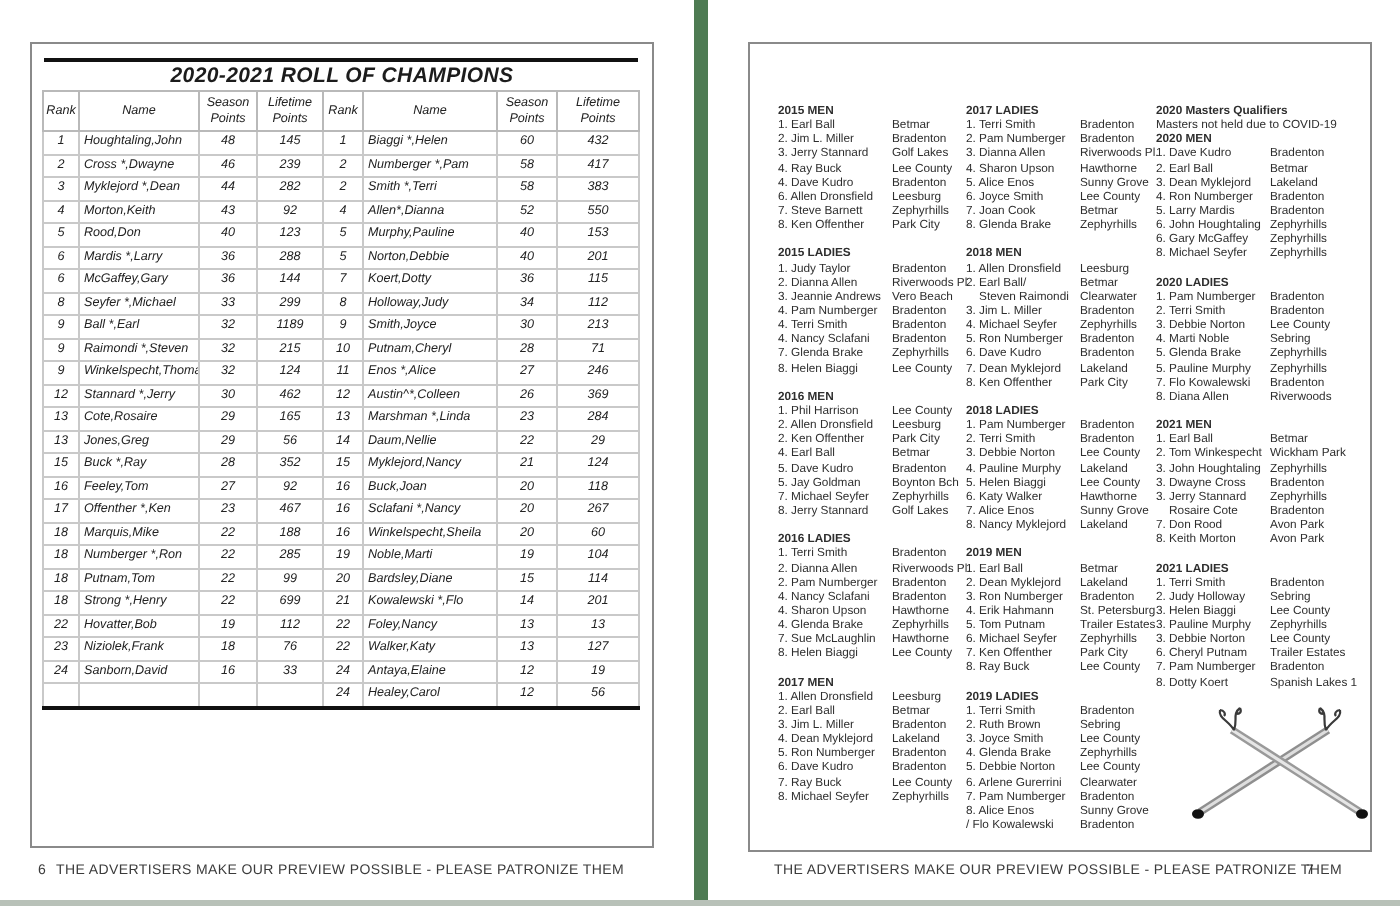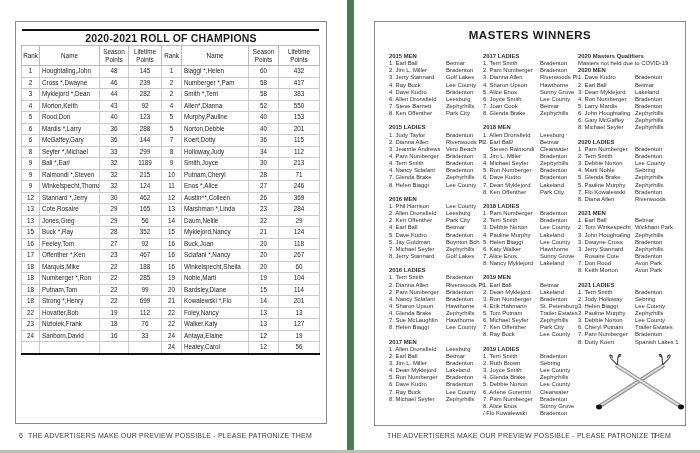--- a/index.html
+++ b/index.html
@@ -7,21 +7,21 @@
     width:700px;height:453px;position:relative;overflow:hidden;
     background:#ffffff;
     font-family:"Liberation Sans", sans-serif;
     color:#2e2e2e;
   }
   
   .divider{position:absolute;top:0;bottom:0;left:347px;width:7px;}
   .bottom-edge{position:absolute;left:0;right:0;bottom:0;height:3px;background:#b8c1b8;}
 
   .page{position:absolute;top:21px;width:310px;background:#fff;border:1px solid #8a8a8a;}
-  .page-left{left:15px;height:401px;}
+  .page-left{left:15px;height:401px;font-style:italic;}
   .page-right{left:374px;height:403px;}
 
   
   .title-rule{position:absolute;left:6px;right:7px;top:7px;height:2px;background:#111;}
   .roc-title{
     position:absolute;left:0;right:0;top:10px;text-align:center;
     font-size:10.5px;font-weight:bold;color:#1c1c1c;letter-spacing:.2px;
   }
   table.roc{
     position:absolute;left:5px;top:23px;width:298px;
@@ -353,21 +353,20 @@
           <td class="rank">24</td>
           <td class="name">Healey,Carol</td>
           <td class="pts">12</td>
           <td class="pts">56</td>
         </tr>
       </tbody>
   </table>
 </div>
 
 <div class="page page-right">
-  <div class="mw-title">MASTERS WINNERS</div>
   <div class="m-col c1">
       <div class="m-section">
         <div class="m-head">2015 MEN</div>
         <div class="m-entry">
           <span class="e-name">1. Earl Ball</span>
           <span class="e-city">Betmar</span>
         </div>
         <div class="m-entry">
           <span class="e-name">2. Jim L. Miller</span>
           <span class="e-city">Bradenton</span>

